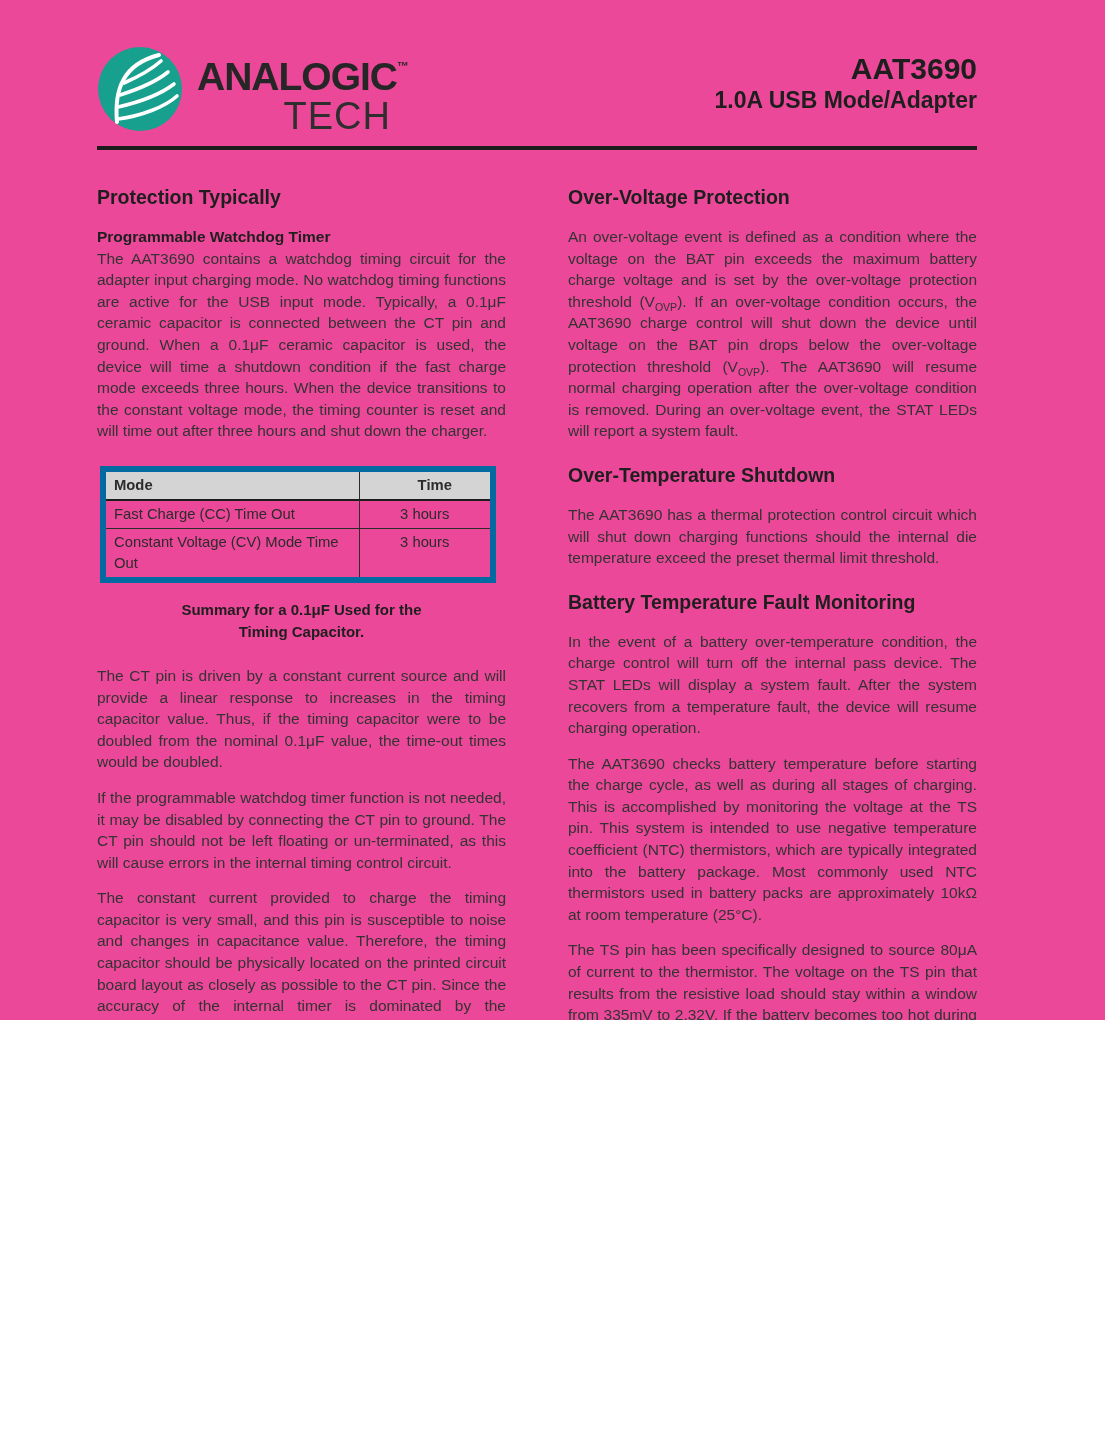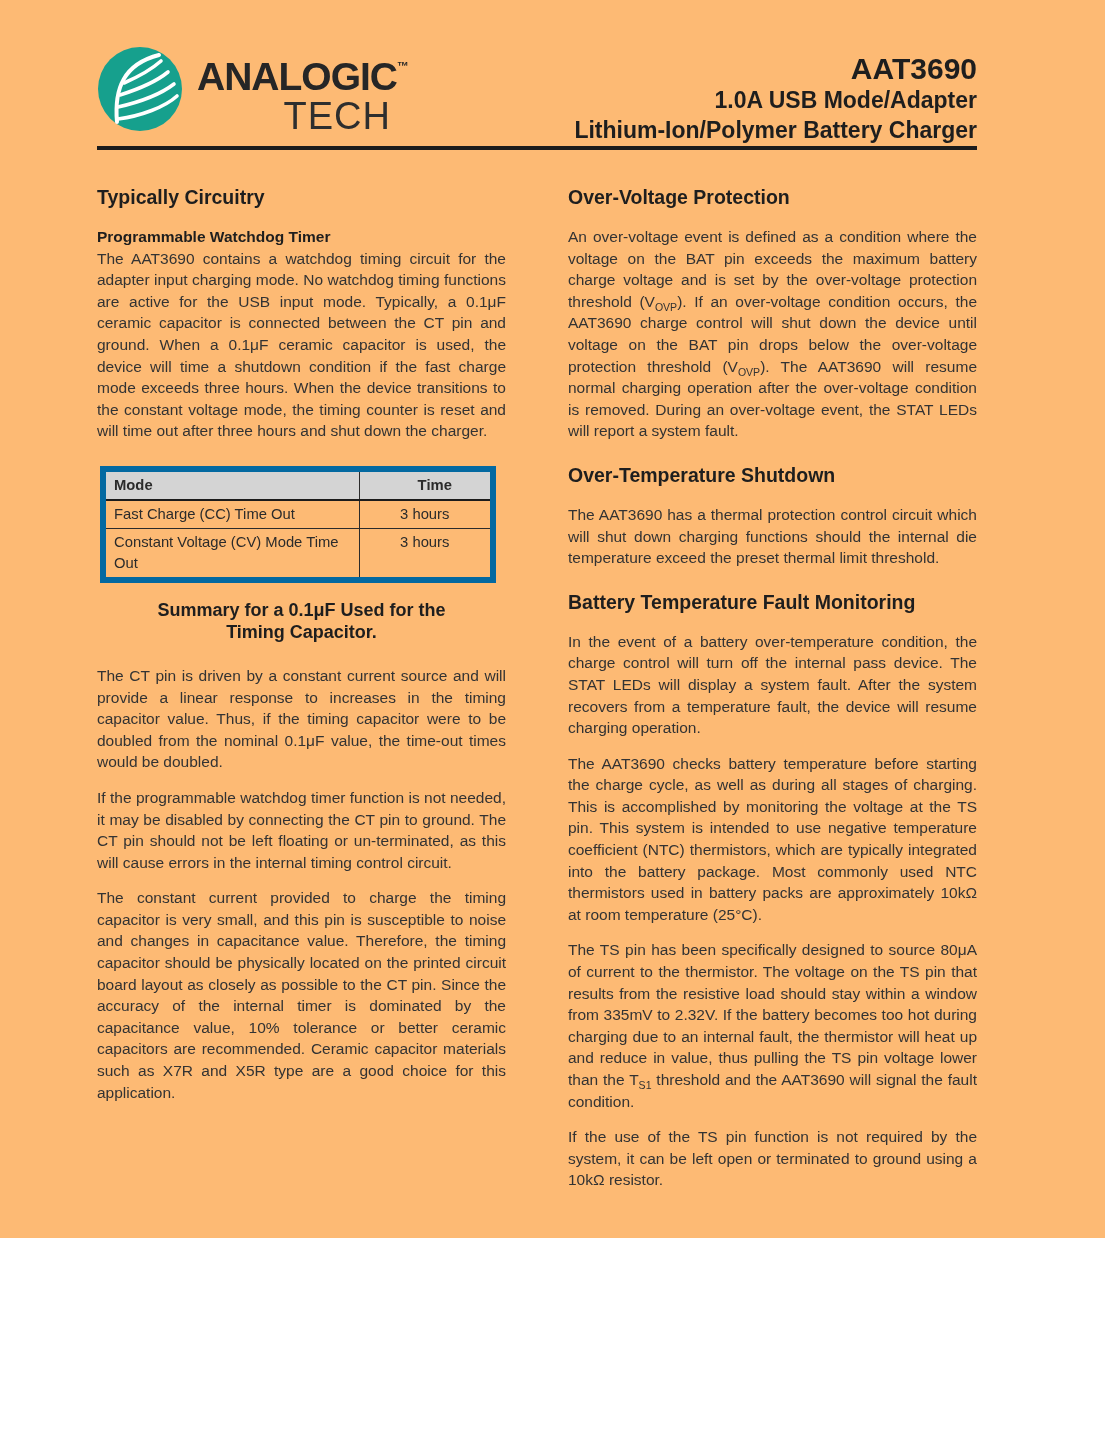--- a/index.html
+++ b/index.html
@@ -1,22 +1,22 @@
 <!DOCTYPE html>
 <html><head>
 <meta charset="utf-8">
 <style>
   html, body { margin:0; padding:0; background:#ffffff; }
   * { box-sizing: border-box; }
 
   .page {
     position: relative;
     width: 1105px;
-    height: 1238px;
-    background: #fdba74;
+    height: 1020px;
+    background: #ec4899;
     font-family: "Liberation Sans", sans-serif;
     color: #333333;
     overflow: hidden;
   }
 
   
   .header {
     position: absolute;
     top: 46px; left: 97px; right: 128px;
     display: flex;
@@ -91,21 +91,21 @@
     height: 29px;
   }
   .timing-table th.col-time { text-align: center; width: 134px; padding-left: 28px; }
   .timing-table td.time-cell { text-align: center; vertical-align: top; }
   .timing-table td { vertical-align: top; }
 
   .table-caption {
     margin: 16px 0 22px 0;
     text-align: center;
     font-weight: bold;
-    font-size: 18px;
+    font-size: 15px;
     line-height: 22px;
     color: #1e1e1e;
   }
 
   
   .page-number {
     position: absolute; top: 1320px; left: 97px;
     font-size: 20px; color: #2b2b2b;
   }
   .doc-code {
@@ -133,29 +133,28 @@
         </svg>
       </span>
       <div class="logo-text">
         <div class="brand-top"><span>ANALOGIC</span><span class="tm">™</span></div>
         <div class="brand-bottom">TECH</div>
       </div>
     </div>
     <div class="titles">
       <div class="part-number">AAT3690</div>
       <div class="subtitle">1.0A USB Mode/Adapter</div>
-      <div class="subtitle">Lithium-Ion/Polymer Battery Charger</div>
     </div>
   </header>
   <div class="rule head-rule"></div>
 
   <main class="columns">
 
     <div class="col">
-      <h1 class="section-title">Typically Circuitry</h1>
+      <h1 class="section-title">Protection Typically</h1>
       <h2 class="subsection-title">Programmable Watchdog Timer</h2>
       <p class="body">The AAT3690 contains a watchdog timing circuit for the adapter input charging mode. No watchdog timing functions are active for the USB input mode. Typically, a 0.1μF ceramic capacitor is connected between the CT pin and ground. When a 0.1μF ceramic capacitor is used, the device will time a shutdown condition if the fast charge mode exceeds three hours. When the device transitions to the constant voltage mode, the timing counter is reset and will time out after three hours and shut down the charger.</p>
 
       <table class="timing-table">
         <thead>
           <tr>
             <th class="col-mode">Mode</th>
             <th class="col-time">Time</th>
           </tr>
         </thead>

